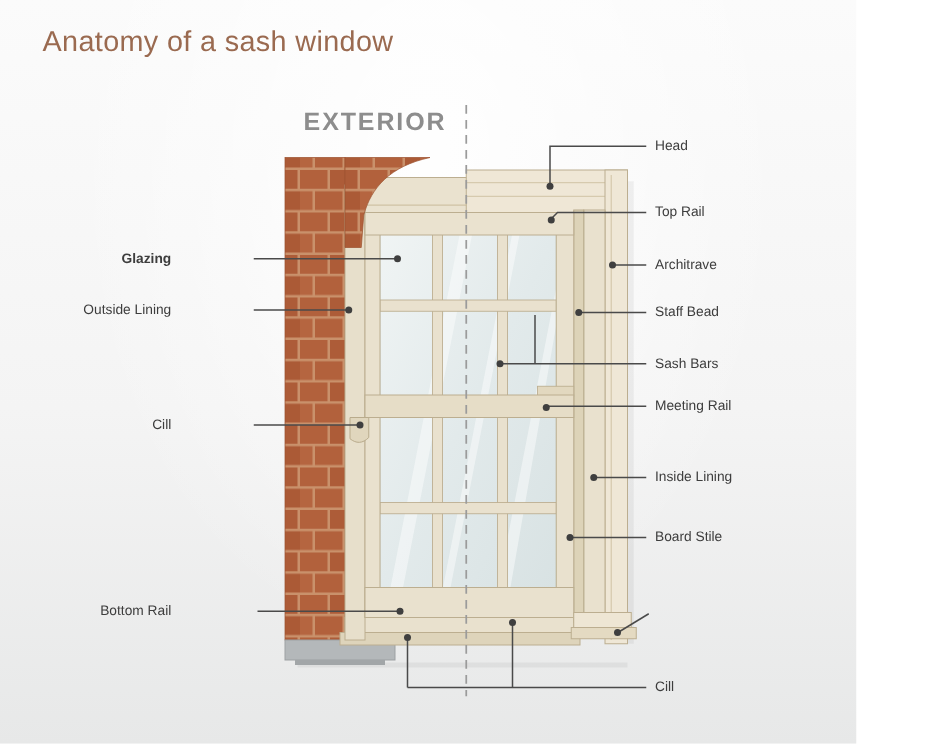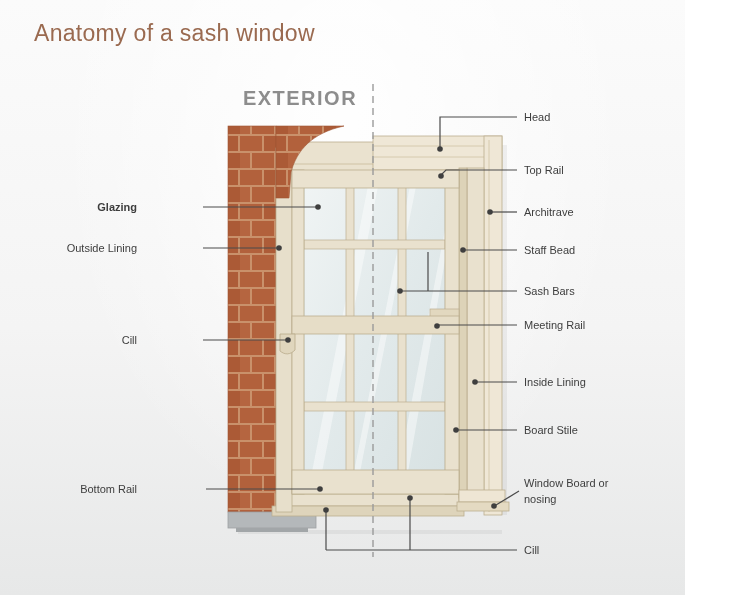--- a/index.html
+++ b/index.html
@@ -192,16 +192,15 @@
   <div class="lbl lbl-left" style="top:481px;right:548px;">Bottom Rail</div>
 
   <div class="lbl" style="top:109px;left:524px;">Head</div>
   <div class="lbl" style="top:162px;left:524px;">Top Rail</div>
   <div class="lbl" style="top:204px;left:524px;">Architrave</div>
   <div class="lbl" style="top:242px;left:524px;">Staff Bead</div>
   <div class="lbl" style="top:283px;left:524px;">Sash Bars</div>
   <div class="lbl" style="top:317px;left:524px;">Meeting Rail</div>
   <div class="lbl" style="top:374px;left:524px;text-align:center;">Inside Lining</div>
   <div class="lbl" style="top:422px;left:524px;">Board Stile</div>
-  <div class="lbl lbl-wrap" style="top:475px;left:524px;">Window Board or nosing</div>
   <div class="lbl" style="top:542px;left:524px;">Cill</div>
 
 </div>
 
 </body></html>

